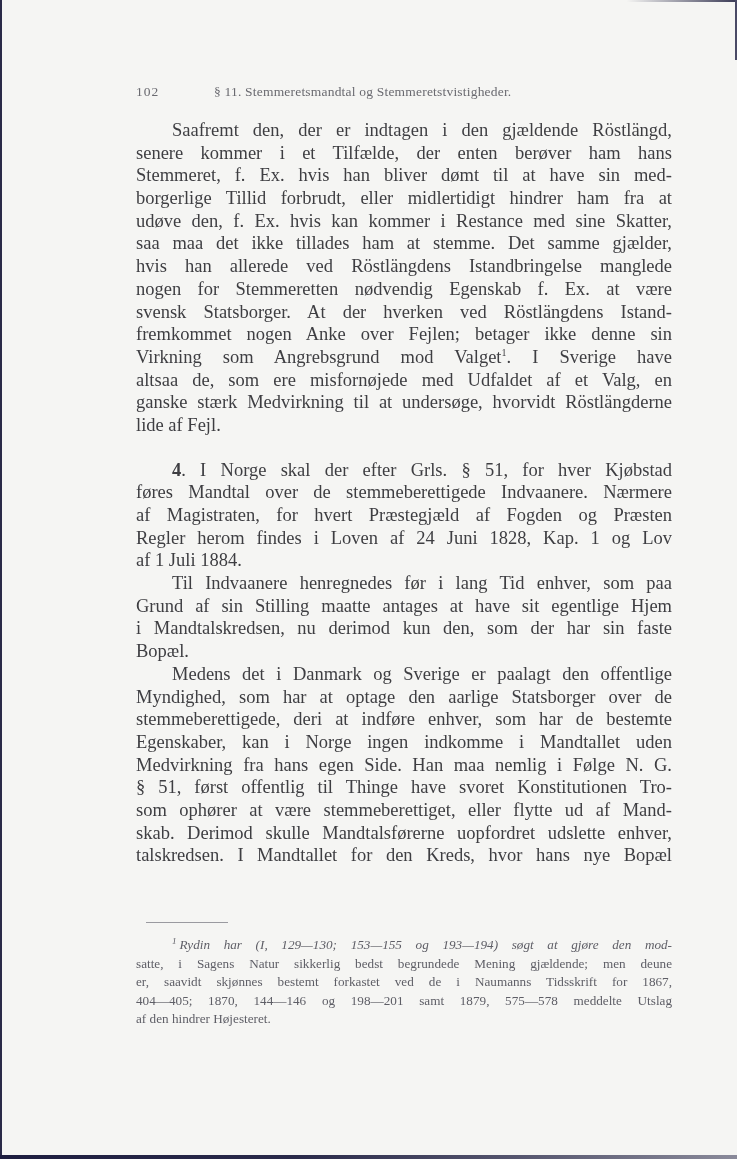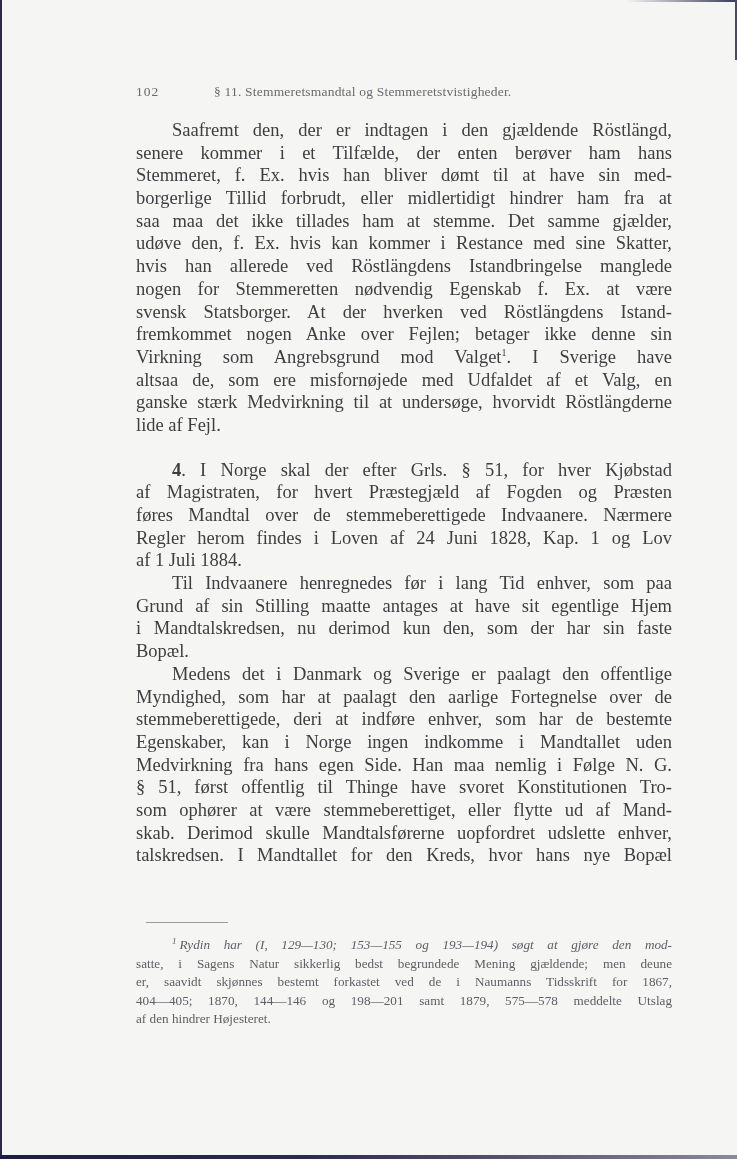--- a/index.html
+++ b/index.html
@@ -149,52 +149,52 @@
     <span class="title">§ 11.  Stemmeretsmandtal og Stemmeretstvistigheder.</span>
   </div>
 
   <div class="text-block">
 
     <div>
       <div class="line indent">Saafremt den, der er indtagen i den gjældende Röstlängd,</div>
       <div class="line">senere kommer i et Tilfælde, der enten berøver ham hans</div>
       <div class="line">Stemmeret, f. Ex. hvis han bliver dømt til at have sin med-</div>
       <div class="line">borgerlige Tillid forbrudt, eller midlertidigt hindrer ham fra at</div>
+      <div class="line">udøve den, f. Ex. hvis kan kommer i Restance med sine Skatter,</div>
       <div class="line">saa maa det ikke tillades ham at stemme.  Det samme gjælder,</div>
-      <div class="line">udøve den, f. Ex. hvis kan kommer i Restance med sine Skatter,</div>
       <div class="line">hvis han allerede ved Röstlängdens Istandbringelse manglede</div>
       <div class="line">nogen for Stemmeretten nødvendig Egenskab f. Ex. at være</div>
       <div class="line">svensk Statsborger.  At der hverken ved Röstlängdens Istand-</div>
       <div class="line">fremkommet nogen Anke over Fejlen; betager ikke denne sin</div>
       <div class="line"><span>Virkning som Angrebsgrund mod Valget</span><span class="sup">1</span><span>.  I Sverige have</span></div>
       <div class="line">altsaa de, som ere misfornøjede med Udfaldet af et Valg, en</div>
       <div class="line">ganske stærk Medvirkning til at undersøge, hvorvidt Röstlängderne</div>
       <div class="line last">lide af Fejl.</div>
     </div>
 
     <div class="gap"></div>
 
     <div>
       <div class="line indent"><span class="para-num">4</span><span>.  I Norge skal der efter Grls. § 51, for hver Kjøbstad</span></div>
+      <div class="line">føres Mandtal over de stemmeberettigede Indvaanere.  Nærmere</div>
       <div class="line">af Magistraten, for hvert Præstegjæld af Fogden og Præsten</div>
-      <div class="line">føres Mandtal over de stemmeberettigede Indvaanere.  Nærmere</div>
       <div class="line">Regler herom findes i Loven af 24 Juni 1828, Kap. 1 og Lov</div>
       <div class="line last">af 1 Juli 1884.</div>
     </div>
 
     <div>
       <div class="line indent">Til Indvaanere henregnedes før i lang Tid enhver, som paa</div>
       <div class="line">Grund af sin Stilling maatte antages at have sit egentlige Hjem</div>
       <div class="line">i Mandtalskredsen, nu derimod kun den, som der har sin faste</div>
       <div class="line last">Bopæl.</div>
     </div>
 
     <div>
       <div class="line indent">Medens det i Danmark og Sverige er paalagt den offentlige</div>
-      <div class="line">Myndighed, som har at paalagt den aarlige Fortegnelse over de</div>
+      <div class="line">Myndighed, som har at optage den aarlige Statsborger over de</div>
       <div class="line">stemmeberettigede, deri at indføre enhver, som har de bestemte</div>
       <div class="line">Egenskaber, kan i Norge ingen indkomme i Mandtallet uden</div>
       <div class="line">Medvirkning fra hans egen Side.  Han maa nemlig i Følge N. G.</div>
       <div class="line">§ 51, først offentlig til Thinge have svoret Konstitutionen Tro-</div>
       <div class="line">som ophører at være stemmeberettiget, eller flytte ud af Mand-</div>
       <div class="line">skab.  Derimod skulle Mandtalsførerne uopfordret udslette enhver,</div>
       <div class="line">talskredsen.  I Mandtallet for den Kreds, hvor hans nye Bopæl</div>
     </div>
   </div>
 

